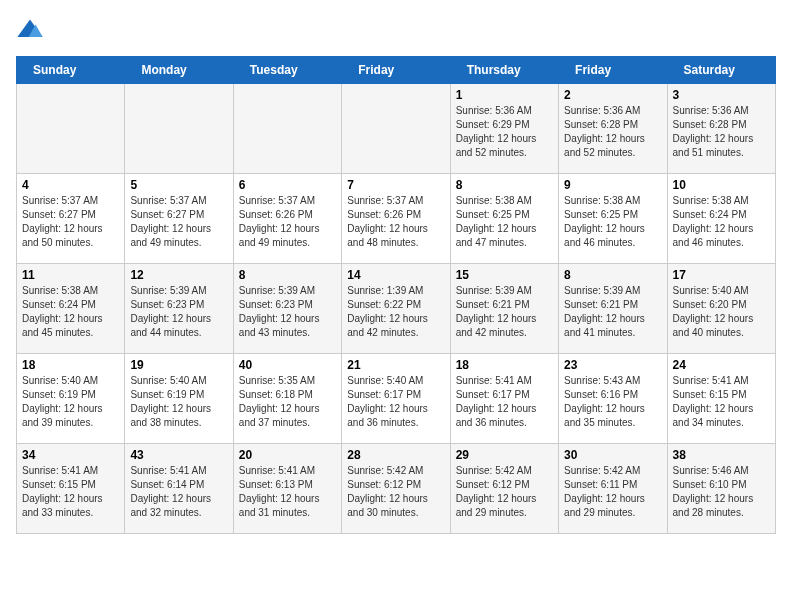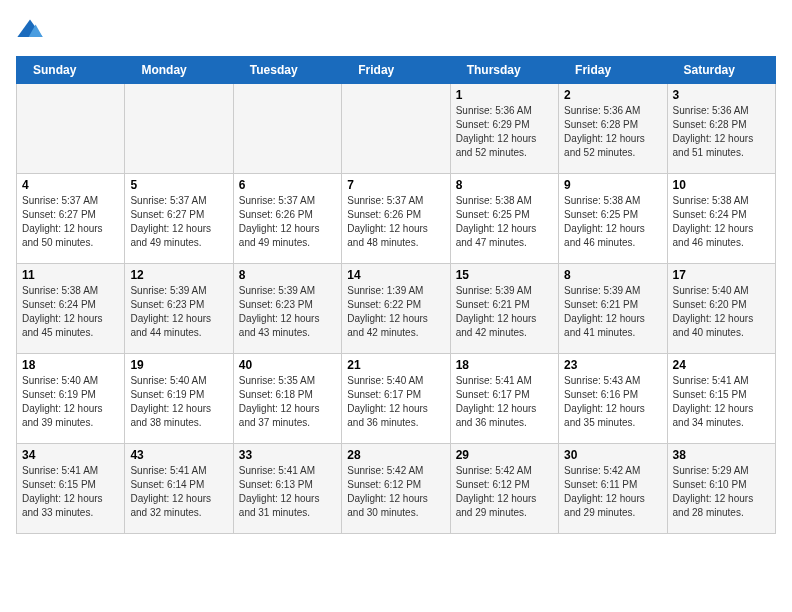--- a/index.html
+++ b/index.html
@@ -313,21 +313,21 @@
 and 33 minutes.</div>
         </td>
         <td>
           <span class="day-number">43</span>
           <div class="day-info">Sunrise: 5:41 AM
 Sunset: 6:14 PM
 Daylight: 12 hours
 and 32 minutes.</div>
         </td>
         <td>
-          <span class="day-number">33</span>
+          <span class="day-number">20</span>
           <div class="day-info">Sunrise: 5:41 AM
 Sunset: 6:13 PM
 Daylight: 12 hours
 and 31 minutes.</div>
         </td>
         <td>
           <span class="day-number">28</span>
           <div class="day-info">Sunrise: 5:42 AM
 Sunset: 6:12 PM
 Daylight: 12 hours
@@ -342,20 +342,20 @@
         </td>
         <td>
           <span class="day-number">30</span>
           <div class="day-info">Sunrise: 5:42 AM
 Sunset: 6:11 PM
 Daylight: 12 hours
 and 29 minutes.</div>
         </td>
         <td>
           <span class="day-number">38</span>
-          <div class="day-info">Sunrise: 5:29 AM
+          <div class="day-info">Sunrise: 5:46 AM
 Sunset: 6:10 PM
 Daylight: 12 hours
 and 28 minutes.</div>
         </td>
       </tr>
     </tbody>
 </table>
 
 </body></html>

